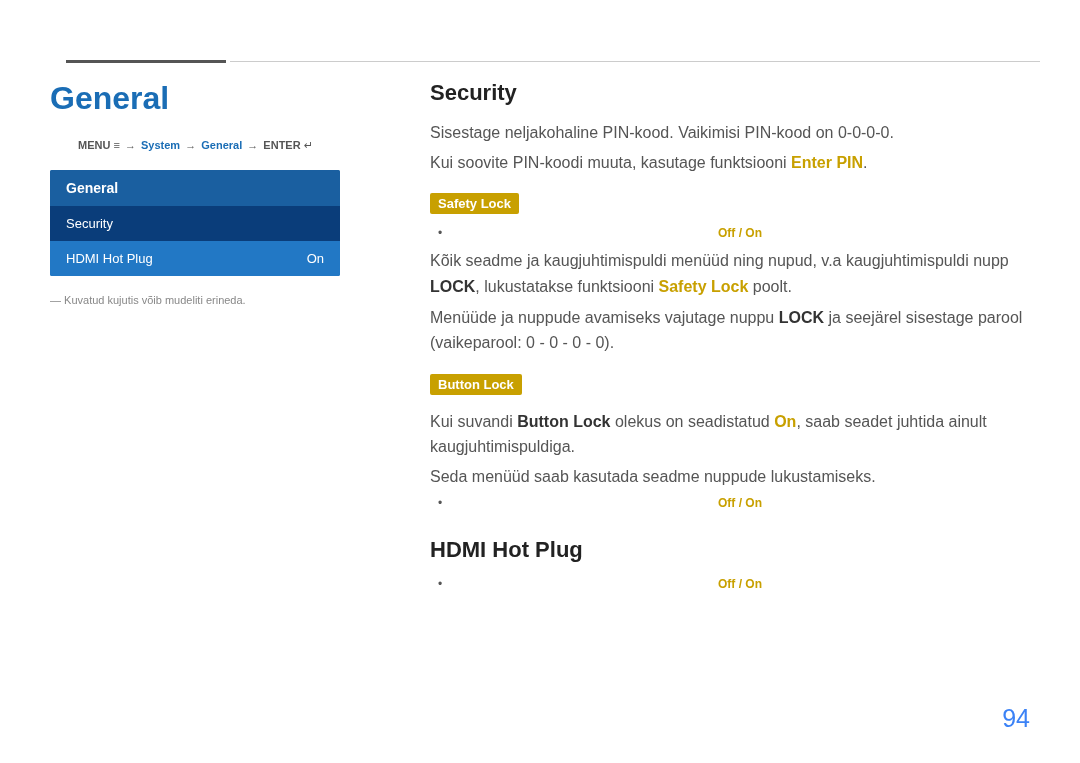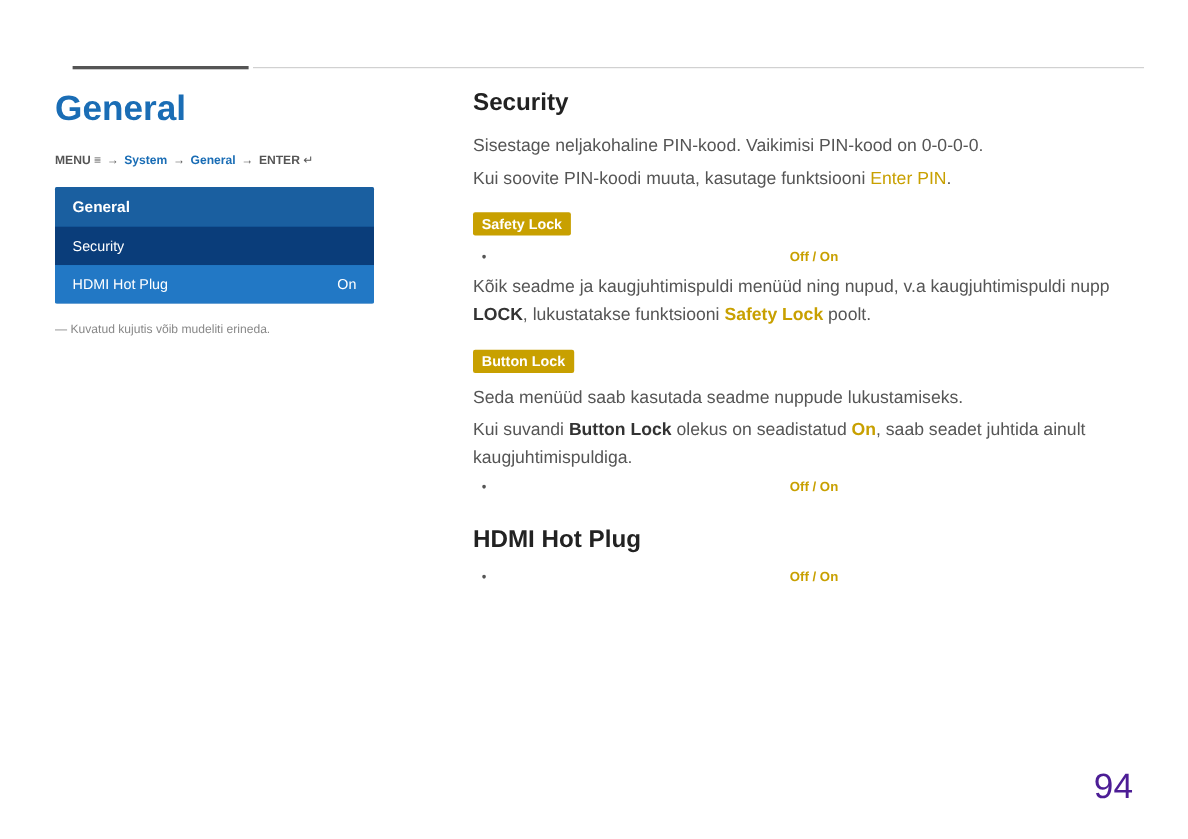--- a/index.html
+++ b/index.html
@@ -46,20 +46,21 @@
       font-size: 32px;
       font-weight: bold;
       color: #1a6db5;
       margin-bottom: 22px;
     }
 
     .breadcrumb {
       font-size: 11px;
       color: #555;
       margin-bottom: 18px;
+      margin-left: 28px;
     }
     .breadcrumb .highlight {
       color: #1a6db5;
       font-weight: bold;
     }
     .breadcrumb .arrow {
       color: #555;
       margin: 0 2px;
     }
 
@@ -118,21 +119,21 @@
 
     .description-text {
       font-size: 16px;
       color: #555;
       line-height: 1.6;
       margin-bottom: 4px;
     }
 
     .enter-pin-link {
       color: #c8a000;
-      font-weight: normal;
+      font-weight: bold;
     }
 
     .subsection-title {
       display: inline-block;
       background: #c8a000;
       color: #fff;
       font-size: 13px;
       font-weight: bold;
       padding: 3px 8px;
       margin: 14px 0 10px 0;
@@ -172,22 +173,22 @@
       font-size: 22px;
       font-weight: bold;
       color: #222;
       margin-bottom: 12px;
     }
 
     .page-number {
       position: absolute;
       bottom: 30px;
       right: 50px;
-      font-size: 32px;
-      color: #4c1d95;
+      font-size: 25px;
+      color: #3b82f6;
       font-weight: 300;
     }
   </style>
 </head>
 <body>
 
 <div class="top-bar">
   <div class="top-bar-dark"></div>
   <div class="top-bar-light"></div>
 </div>
@@ -230,27 +231,30 @@
   </div>
 
   
   <div class="subsection-title">Safety Lock</div>
   <div class="bullet-item">
     <span class="highlight-text">Off / On</span>
   </div>
   <div class="description-text">
     Kõik seadme ja kaugjuhtimispuldi menüüd ning nupud, v.a kaugjuhtimispuldi nupp <span class="bold-text">LOCK</span>, lukustatakse funktsiooni <span class="highlight-text">Safety Lock</span> poolt.
   </div>
+  <div class="description-text" style="margin-top:5px;">
+    Menüüde ja nuppude avamiseks vajutage nuppu <span class="bold-text">LOCK</span> ja seejärel sisestage parool (vaikeparool: 0 - 0 - 0 - 0).
+  </div>
 
   
   <div class="subsection-title">Button Lock</div>
-  <div class="description-text">Seda menüüd saab kasutada seadme nuppude lukustamiseks.</div>
   <div class="description-text" style="margin-top:4px;">
     Kui suvandi <span class="bold-text">Button Lock</span> olekus on seadistatud <span class="highlight-text">On</span>, saab seadet juhtida ainult kaugjuhtimispuldiga.
   </div>
+  <div class="description-text">Seda menüüd saab kasutada seadme nuppude lukustamiseks.</div>
   <div class="bullet-item">
     <span class="highlight-text">Off / On</span>
   </div>
 
   
   <div class="hdmi-section">
     <div class="hdmi-title">HDMI Hot Plug</div>
     <div class="bullet-item">
       <span class="highlight-text">Off / On</span>
     </div>

